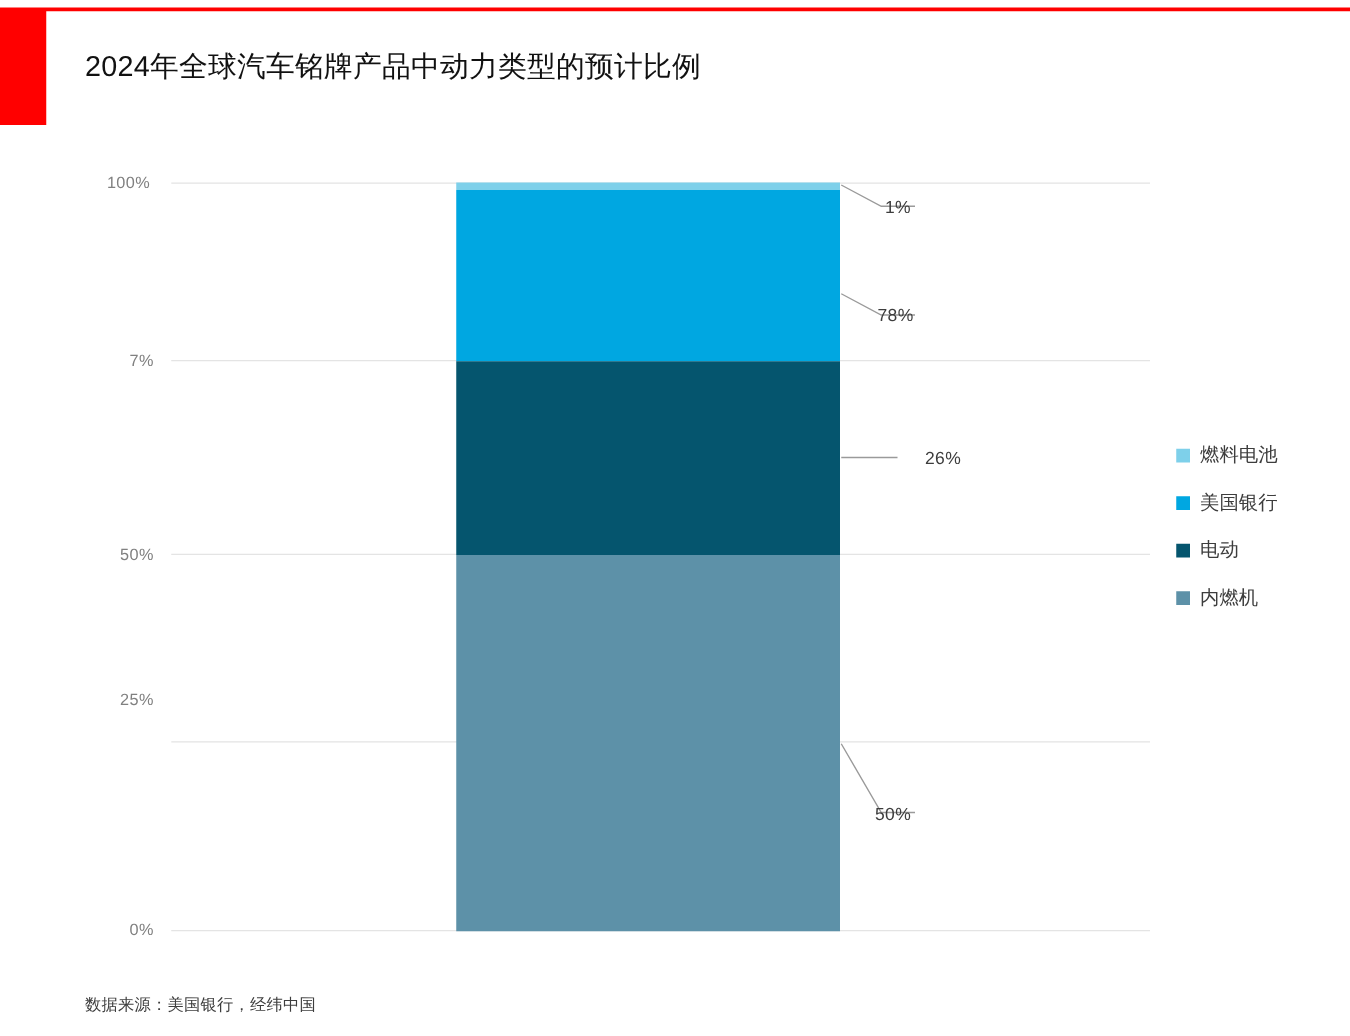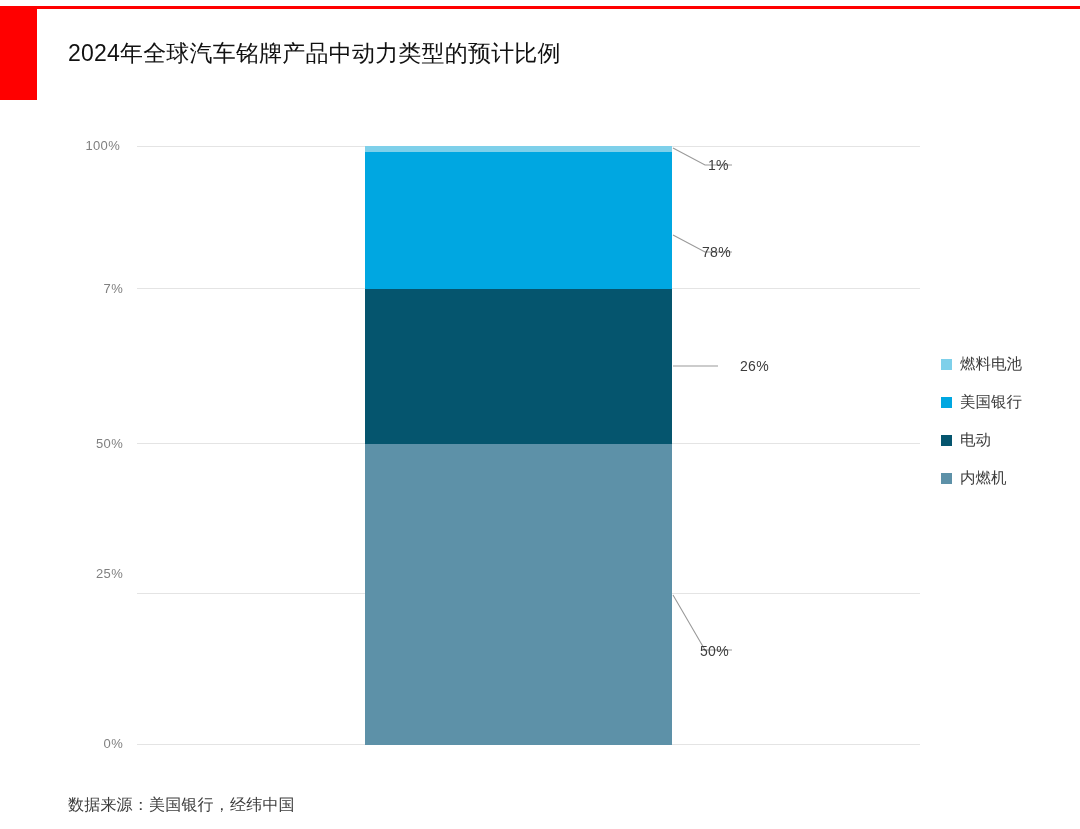--- a/index.html
+++ b/index.html
@@ -116,38 +116,38 @@
     white-space: nowrap;
     font-family: Liberation Serif, serif;
   }
 
   
   #source-note {
     position: absolute;
     left: 68px;
     top: 795px;
     font-family: "Liberation Serif", serif;
-    font-size: 16px;
+    font-size: 13px;
     color: #3d3d3d;
     letter-spacing: 0.2px;
     white-space: nowrap;
   }
 </style>
 </head>
 <body>
 
 <div id="top-rule"></div>
 <div id="red-block"></div>
 
 <div id="chart-title">2024年全球汽车铭牌产品中动力类型的预计比例</div>
 
 <div class="y-label" style="left:60px; top:138px;">100%</div>
 <div class="y-label" style="left:63px; top:281px;">7%</div>
 <div class="y-label" style="left:63px; top:436px;">50%</div>
-<div class="y-label" style="left:63px; top:566px;">25%</div>
+<div class="y-label" style="left:63px; top:552px;">25%</div>
 <div class="y-label" style="left:63px; top:736px;">0%</div>
 
 <div id="plot">
 
   <div class="gridline" style="top:0px;"></div>
   <div class="gridline" style="top:142px;"></div>
   <div class="gridline" style="top:297px;"></div>
   <div class="gridline" style="top:447px;"></div>
   <div class="gridline" style="top:598px;"></div>
 

